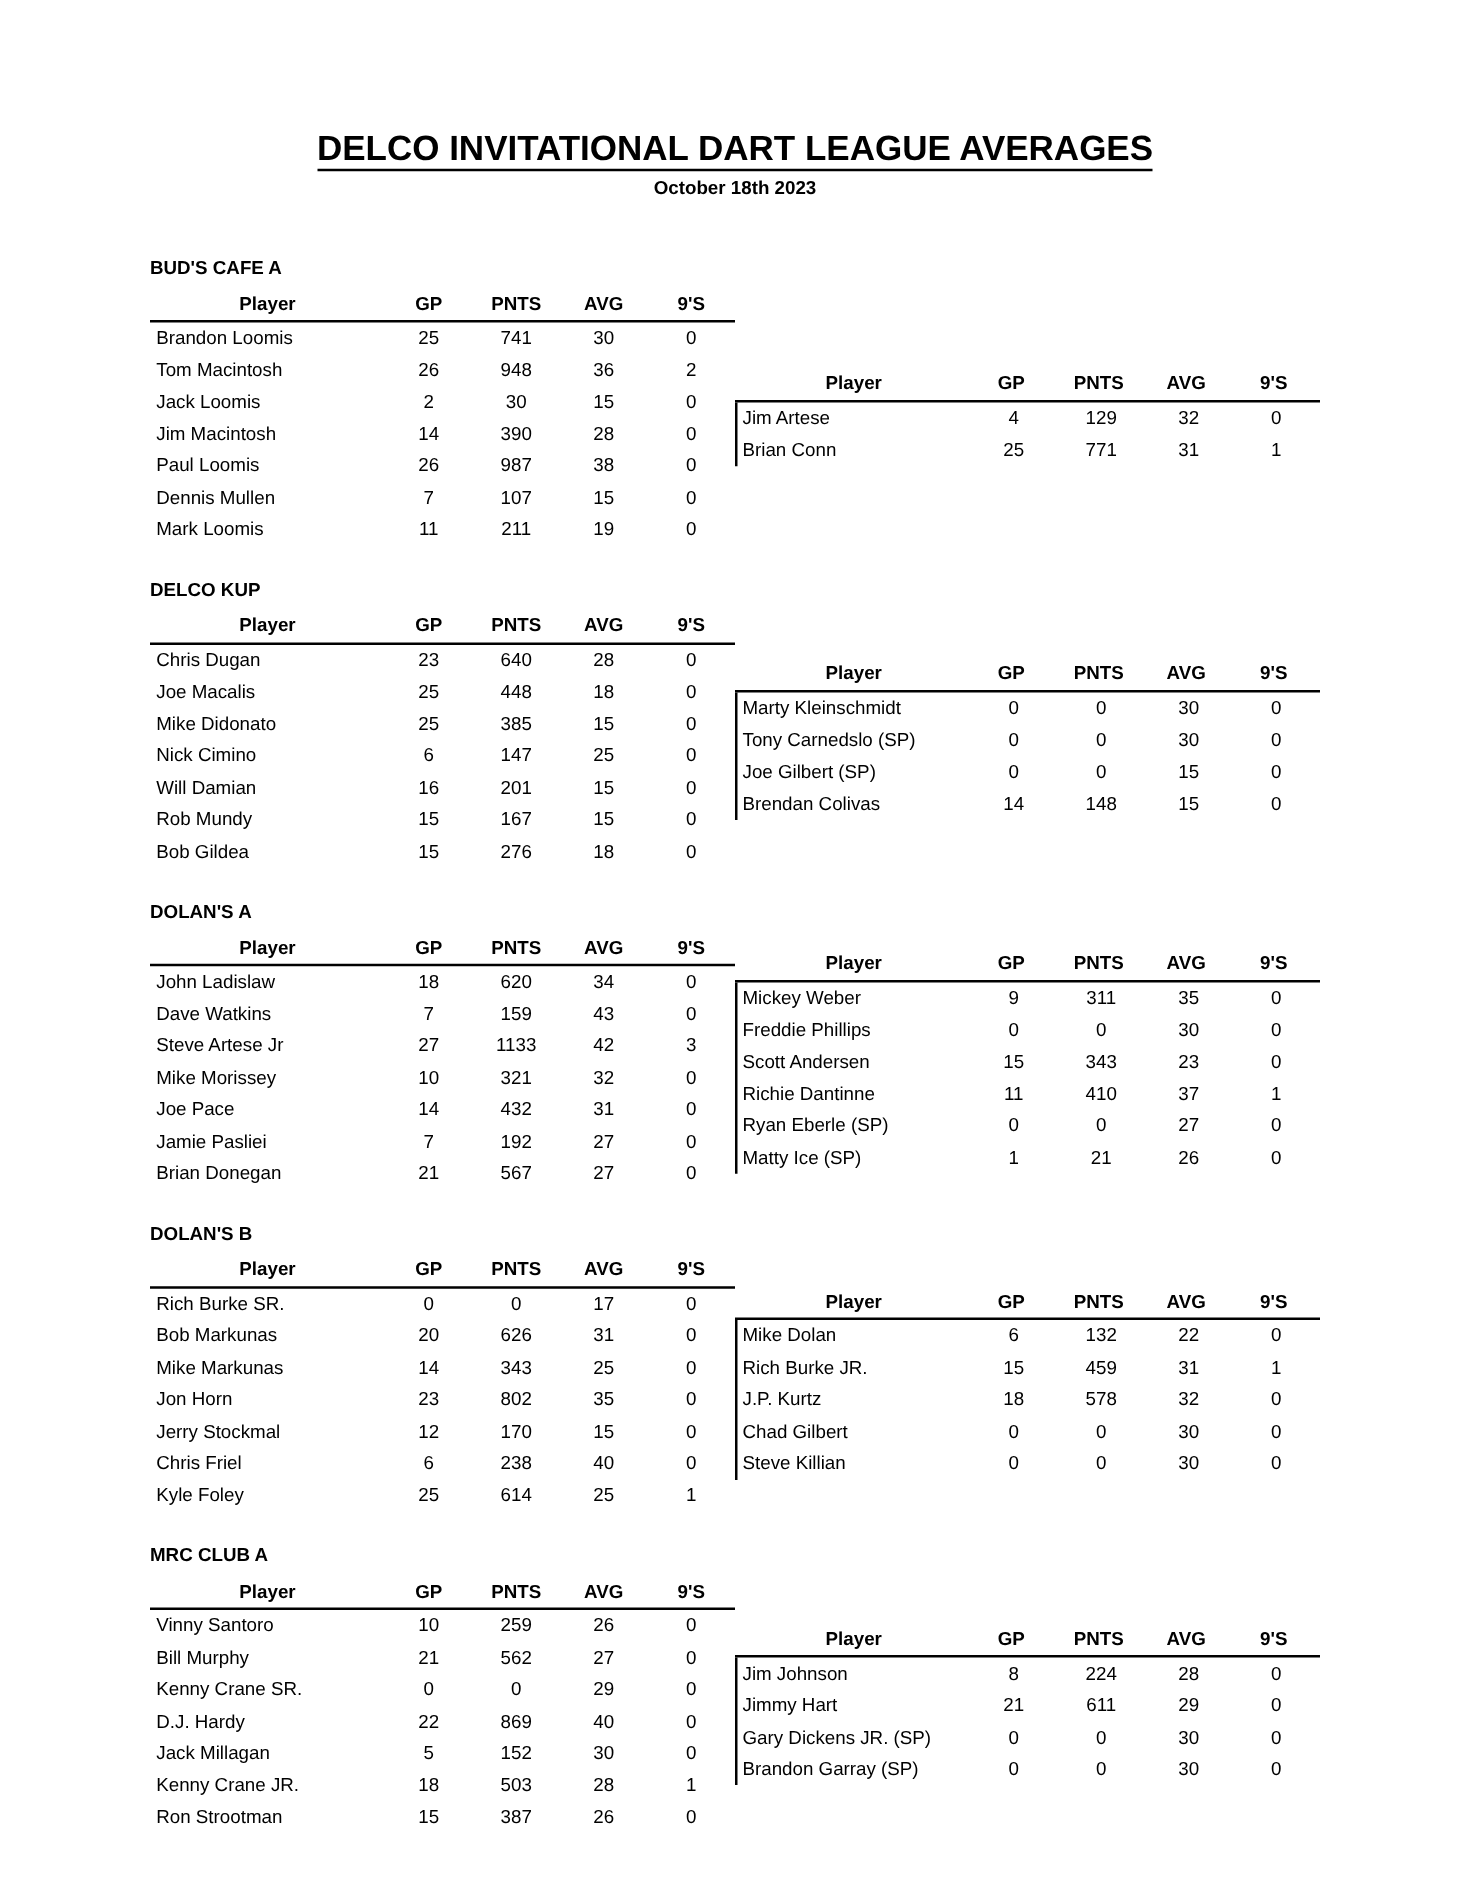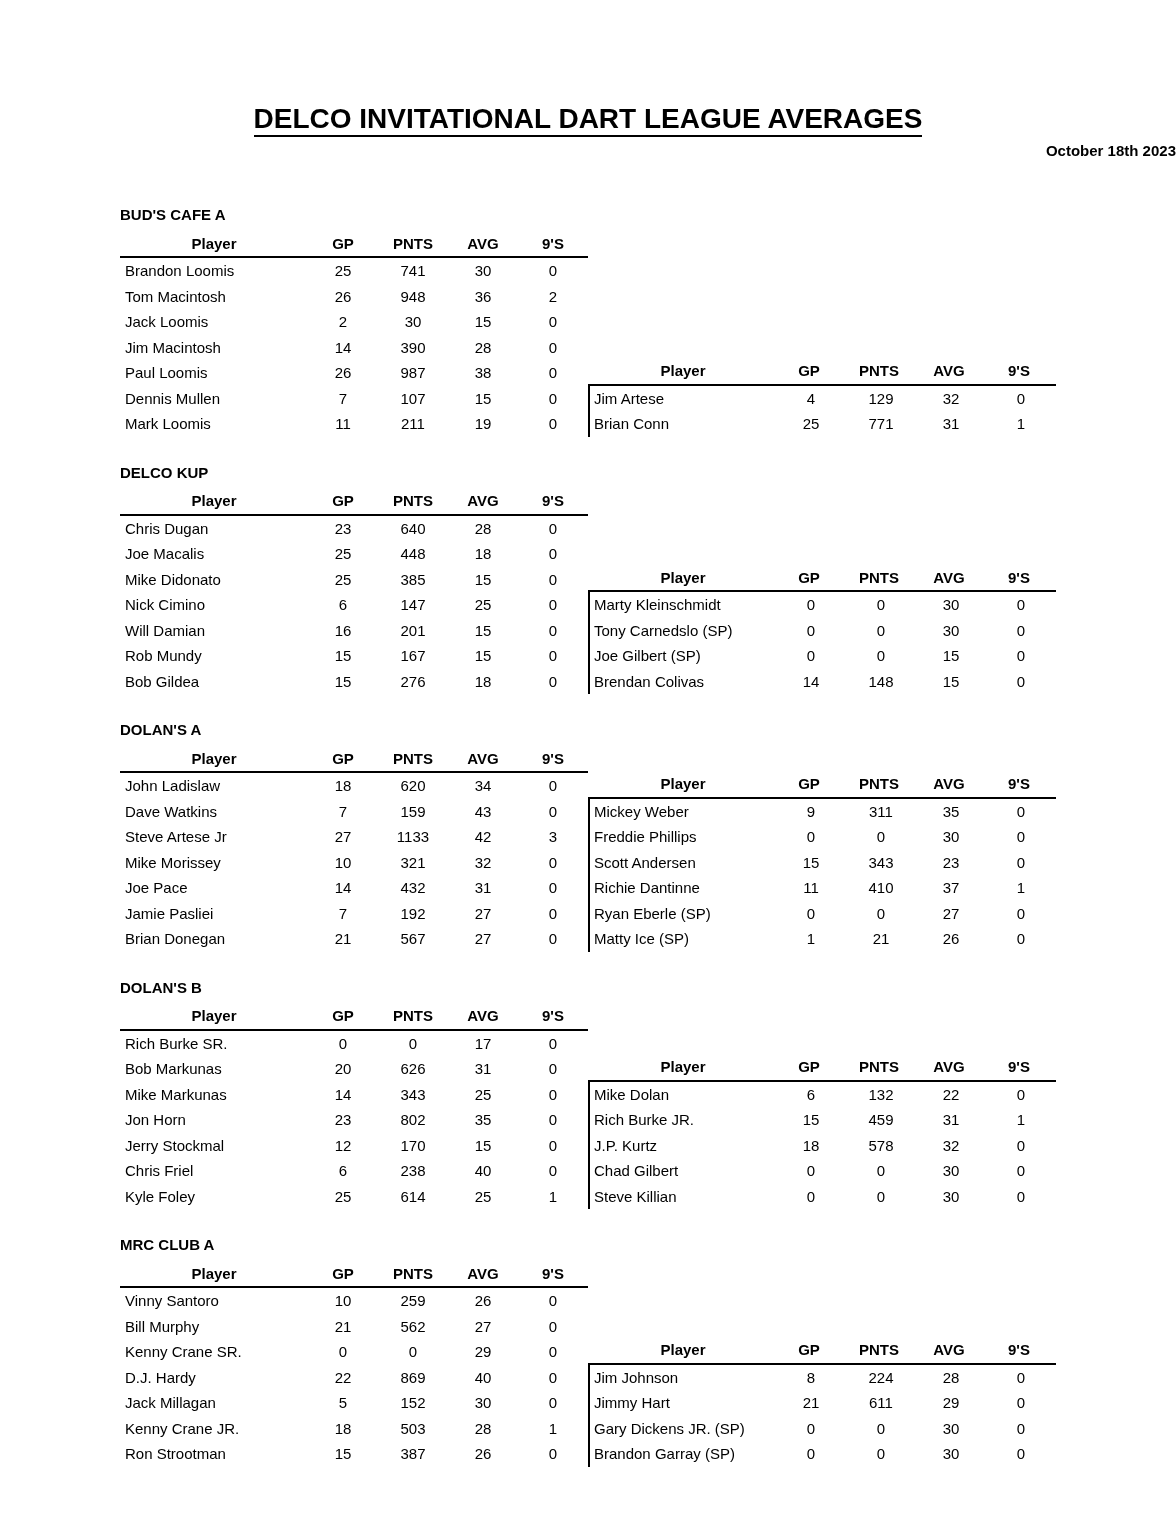--- a/index.html
+++ b/index.html
@@ -15,36 +15,36 @@
     text-align: center;
     font-size: 28px;
     font-weight: bold;
     letter-spacing: 0px;
   }
   .doc-title .underlined {
     border-bottom: 2px solid #000;
     padding-bottom: 1px;
   }
   .doc-date {
-    text-align: right;
+    text-align: center;
     font-weight: bold;
     font-size: 15px;
     margin-top: 7px;
   }
   #sections { margin-top: 47px; }
   .team { width: 936px; margin: 0 auto 27px auto; }
   .team-title {
     text-align: left;
     font-weight: bold;
     font-size: 15px;
     height: 18px;
     line-height: 18px;
     margin-bottom: 6px;
   }
-  .team-table { display: flex; align-items: flex-end; }
+  .team-table { display: flex; align-items: center; }
   .half { width: 468px; display: flex; flex-direction: column; box-sizing: border-box; }
   .row { display: flex; height: 25.5px; align-items: center; }
   .row.hdr {
     font-weight: bold;
     height: 26px;
     border-bottom: 2px solid #000;
   }
   .rows { flex: 1 1 auto; }
   .half.right .rows { border-left: 2px solid #000; }
   .cell { box-sizing: border-box; }

